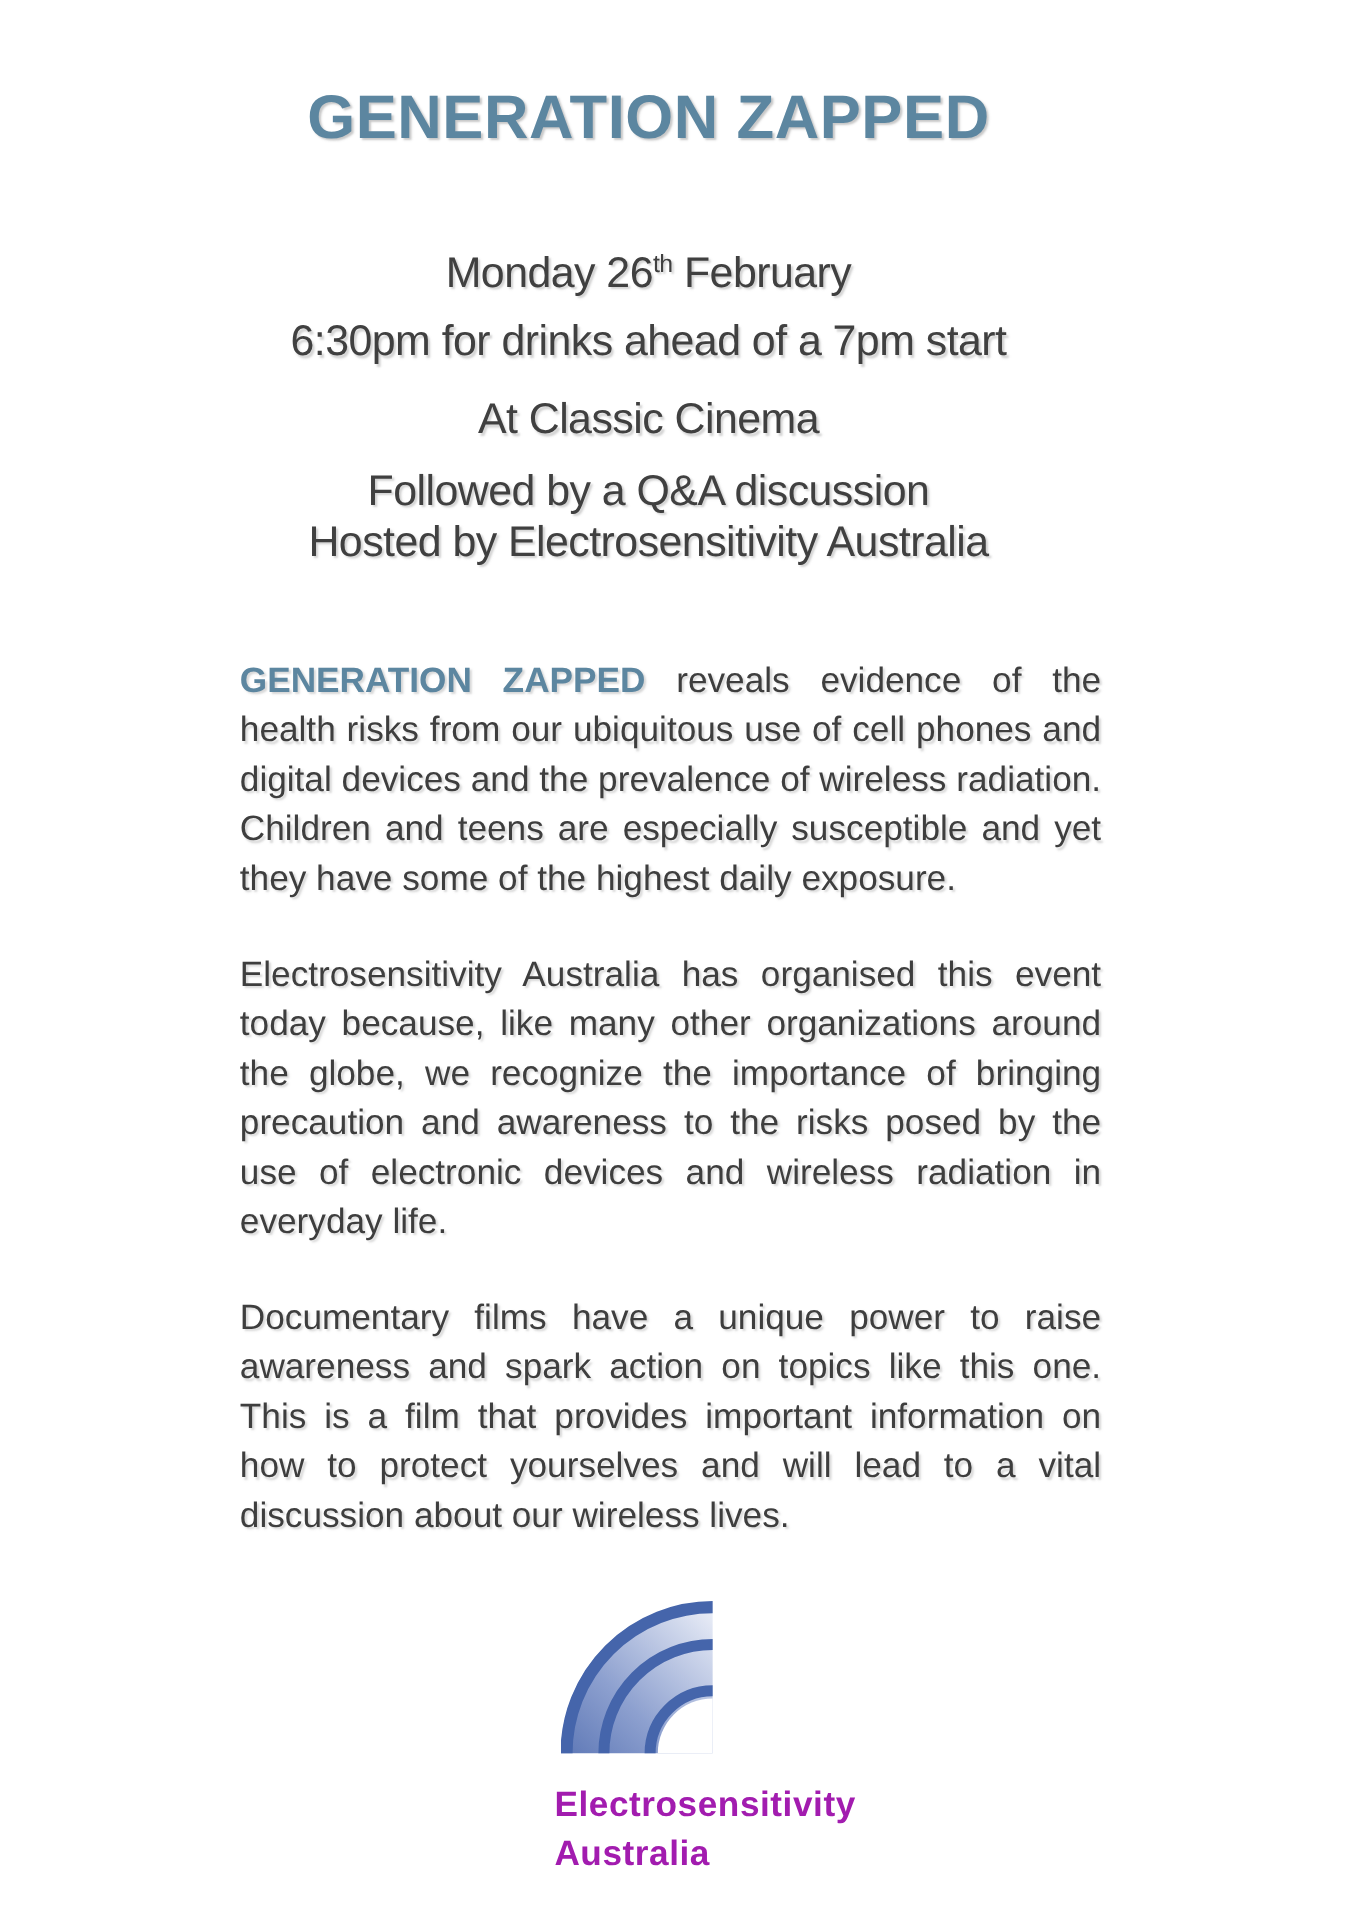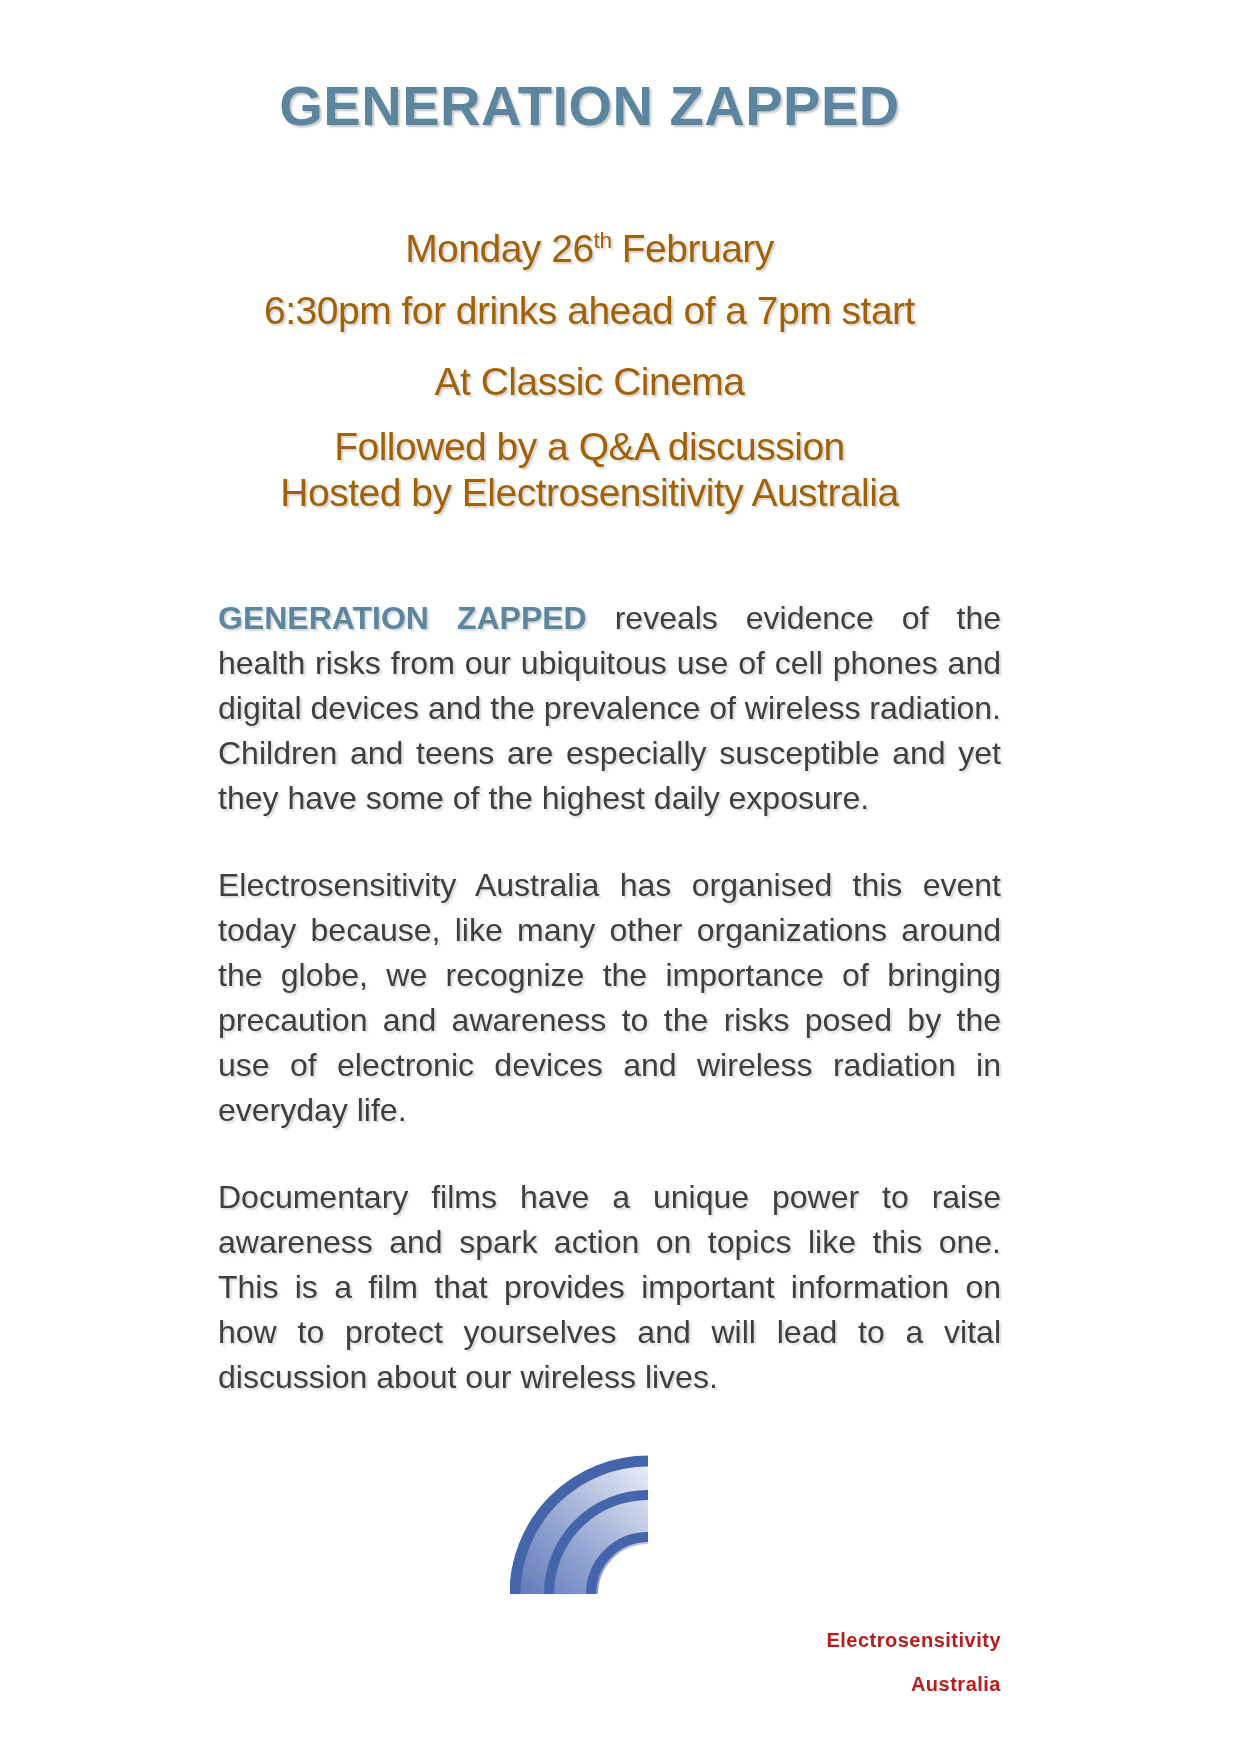--- a/index.html
+++ b/index.html
@@ -21,21 +21,21 @@
     font-weight: bold;
     text-align: center;
     color: #5c86a0;
     letter-spacing: 0.5px;
     text-shadow: 2px 2px 2px rgba(130,130,130,0.45);
   }
 
   .event {
     margin-top: 87px;
     text-align: center;
-    color: #a16207;
+    color: #404040;
     font-size: 39px;
     letter-spacing: -0.5px;
     text-shadow: 2px 2px 2px rgba(140,140,140,0.40);
   }
   .event-line { line-height: 46px; margin-bottom: 16px; }
   .event-line sup {
     font-size: 58%;
     vertical-align: super;
     line-height: 0;
   }
@@ -58,26 +58,25 @@
     color: #5c86a0;
   }
 
   .logo {
     margin-top: 44px;
     margin-left: 326px;
   }
   .logo-icon { display: block; margin-left: 6px; }
   .logo-text {
     margin-top: 24px;
-    font-size: 20px;
+    font-size: 32px;
     font-weight: bold;
     line-height: 44px;
-    color: #b91c1c;
+    color: #a21caf;
     letter-spacing: 0.5px;
-    text-align: right;
   }
 </style>
 </head>
 <body>
 
 <div class="page">
 
   <h1 class="title">GENERATION ZAPPED</h1>
 
   <div class="event">

